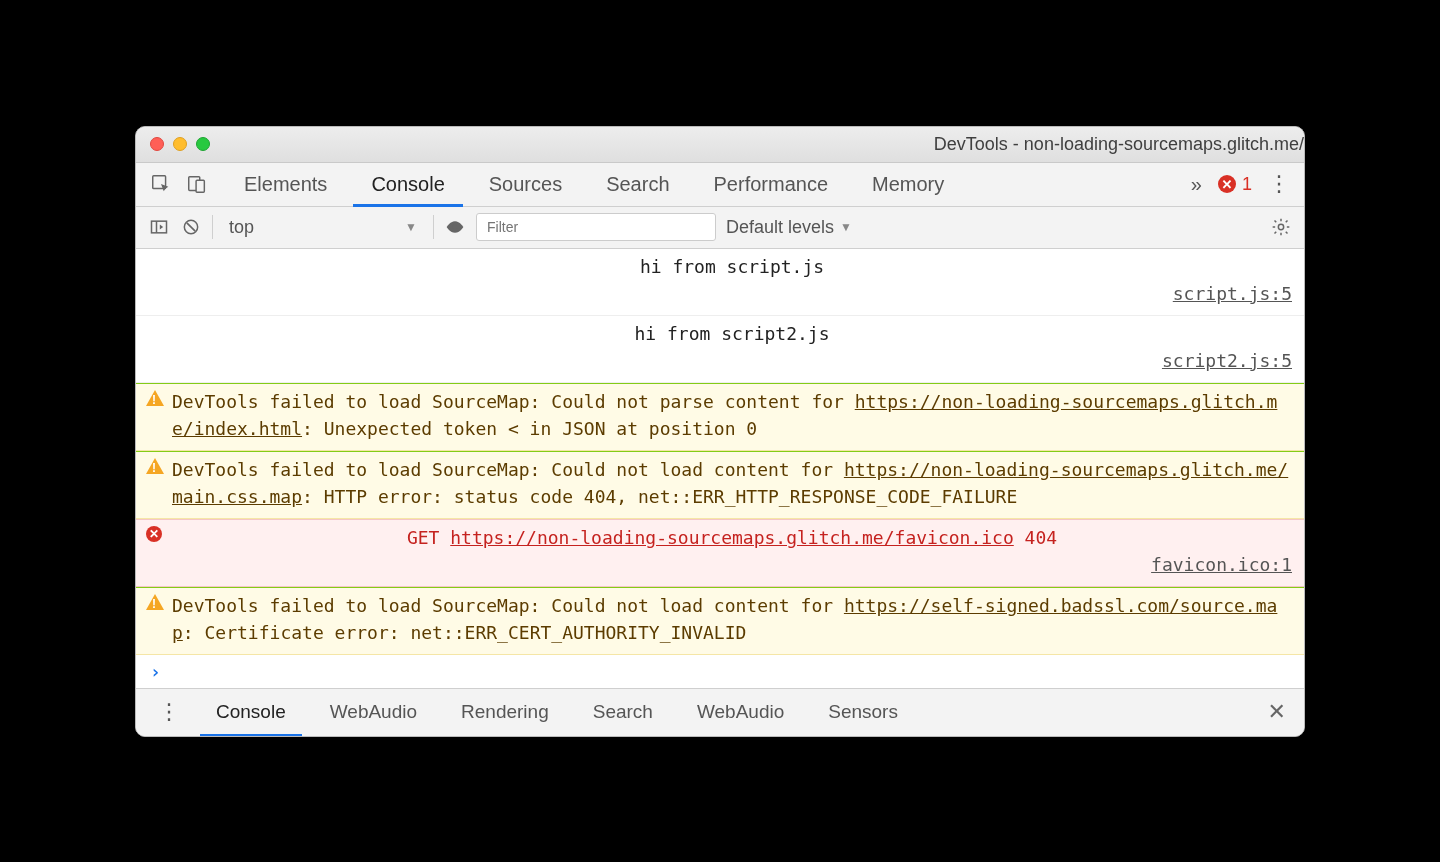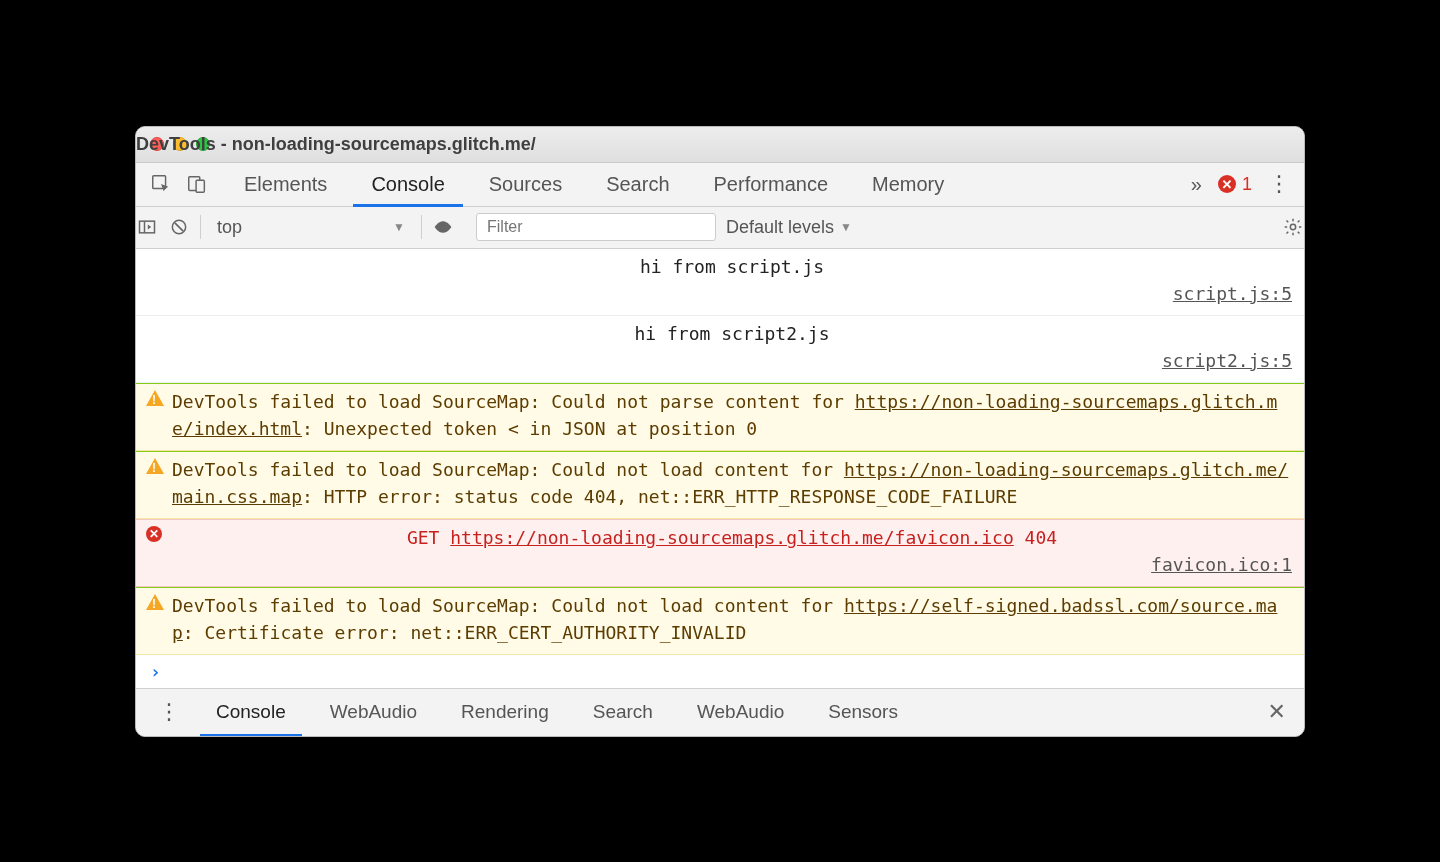--- a/index.html
+++ b/index.html
@@ -27,22 +27,22 @@
     display: flex;
     align-items: center;
     position: relative;
   }
   .traffic { display:flex; gap:9px; margin-left:14px; }
   .dot { width:14px; height:14px; border-radius:50%; }
   .dot.r{background:#ff5f57;border:1px solid #e1483f;}
   .dot.y{background:#ffbd2e;border:1px solid #dfa022;}
   .dot.g{background:#28c940;border:1px solid #1fa533;}
   .wintitle {
-    position:absolute; left:0; right:0; text-align:left;
-    font-size:18px; color:#3f3f3f; font-weight:700;
+    position:absolute; left:0; right:0; text-align:right;
+    font-size:18px; color:#3f3f3f; font-weight:400;
     pointer-events:none;
   }
   .tabbar {
     height:44px; background:#f3f3f3; border-bottom:1px solid #cfcfcf;
     display:flex; align-items:center; font-size:20px; color:#555;
   }
   .tb-left{display:flex;align-items:center;gap:14px;padding:0 14px;}
   .tb-icon{width:22px;height:22px;display:flex;align-items:center;justify-content:center;color:#666;}
   .tb-icon svg{width:22px;height:22px;stroke:#666;fill:none;stroke-width:1.6;}
   .tabs{display:flex;align-items:stretch;height:100%;}
@@ -50,31 +50,31 @@
   .tab.active{color:#222;}
   .tab.active::after{content:"";position:absolute;left:4px;right:4px;bottom:-1px;height:3px;background:#1a73e8;}
   .tb-right{margin-left:auto;display:flex;align-items:center;gap:16px;padding-right:14px;}
   .chevrons{font-size:20px;color:#555;}
   .err-badge{display:flex;align-items:center;gap:6px;color:#d93025;font-size:18px;}
   .errcircle{width:18px;height:18px;border-radius:50%;background:#d93025;color:#fff;display:flex;align-items:center;justify-content:center;font-size:13px;font-weight:bold;}
   .kebab{font-size:22px;color:#555;line-height:1;}
 
   .subbar{
     height:42px;background:#f3f3f3;border-bottom:1px solid #cfcfcf;
-    display:flex;align-items:center;font-size:18px;color:#555;gap:10px;padding:0 0;
+    display:flex;align-items:center;font-size:18px;color:#555;gap:10px;padding:0 12px;
   }
   .sb-icon{width:22px;height:22px;display:flex;align-items:center;justify-content:center;color:#666;}
   .sb-icon svg{width:20px;height:20px;stroke:#666;fill:none;stroke-width:1.8;}
   .vdiv{width:1px;height:24px;background:#cfcfcf;}
   .ctx-select{display:flex;align-items:center;gap:8px;min-width:200px;justify-content:space-between;padding:0 6px;}
   .ctx-select .tri{color:#888;font-size:12px;}
   .eye svg{fill:#666;stroke:none;}
   .filter-input{
     flex:0 0 240px;height:28px;border:1px solid #ccc;border-radius:3px;background:#fff;
-    font-size:16px;color:#888;padding:0 10px;outline:none;margin-left:12px;
+    font-size:14px;color:#888;padding:0 10px;outline:none;
   }
   .levels{display:flex;align-items:center;gap:6px;}
   .gear{margin-left:auto;}
 
   .console{
     background:#fff;min-height:340px;font-family:Menlo,Consolas,monospace;font-size:18px;color:#222;
   }
   .row{display:flex;align-items:center;padding:4px 12px 8px 36px;border-bottom:1px solid #eee;position:relative;line-height:1.5;flex-direction:column;}
   .row .icon{position:absolute;left:10px;top:6px;width:18px;height:18px;}
   .row.log{background:#fff;}

